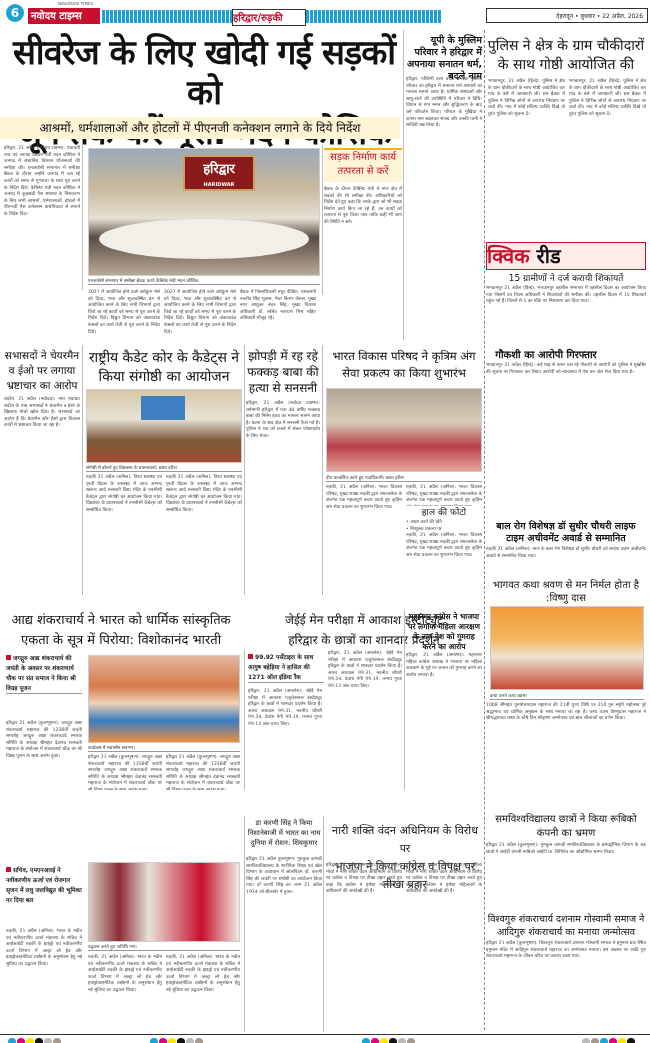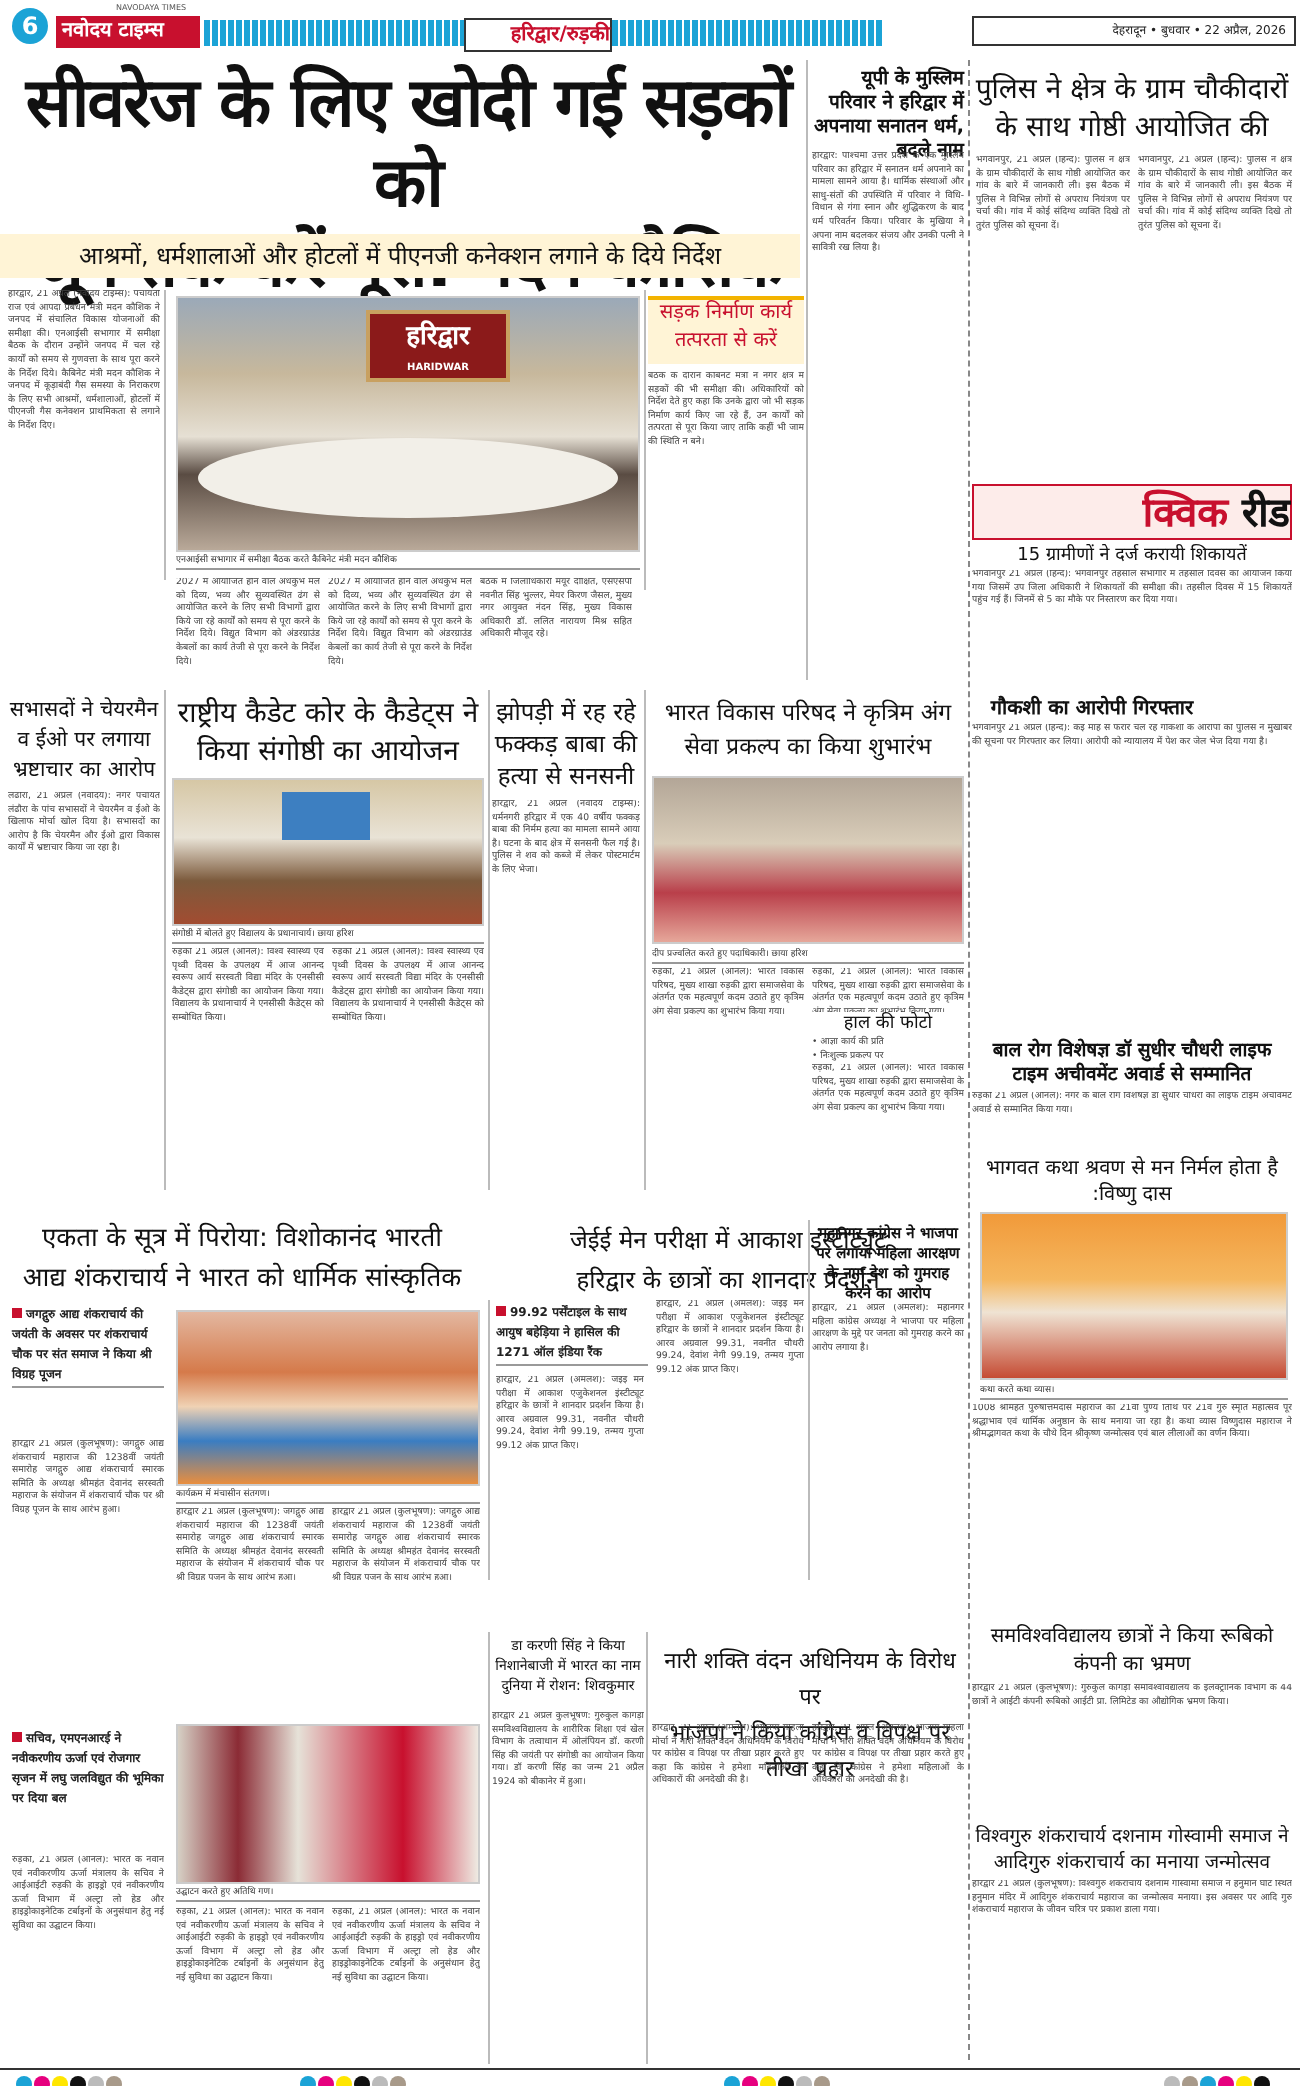--- a/index.html
+++ b/index.html
@@ -3,31 +3,31 @@
 <meta charset="utf-8">
 <style>
 *{box-sizing:border-box;margin:0;padding:0}
 body{width:650px;height:1043px;background:#fff;font-family:"DejaVu Sans",sans-serif;position:relative;overflow:hidden;color:#222}
 .abs{position:absolute}
 .masthead{left:0;top:0;width:650px;height:28px}
 .pgnum{left:6px;top:4px;width:18px;height:18px;border-radius:50%;background:#1ba3d6;color:#fff;font-size:12px;font-weight:bold;text-align:center;line-height:18px}
 .brand{left:28px;top:8px;width:72px;height:16px;background:#c8102e;color:#fff;font-size:10px;font-weight:bold;line-height:16px;padding-left:3px}
 .brand-sub{left:58px;top:1px;font-size:4px;color:#555}
 .bars{left:102px;top:10px;width:340px;height:13px;background:repeating-linear-gradient(90deg,#1ba3d6 0 3px,#fff 3px 4px)}
-.section-tag{left:232px;top:9px;width:74px;height:17px;background:#fff;border:1px solid #333;color:#c8102e;font-size:10px;font-weight:bold;text-align:right;line-height:15px}
+.section-tag{left:232px;top:9px;width:74px;height:17px;background:#fff;border:1px solid #333;color:#c8102e;font-size:10px;font-weight:bold;text-align:left;line-height:15px}
 .dateline{left:486px;top:8px;width:162px;height:15px;border:1px solid #333;font-size:6px;text-align:right;padding-right:4px;line-height:13px}
 .headline{font-weight:bold;color:#111;text-align:center}
 .body-text{font-size:4.6px;line-height:6.6px;color:#444;text-align:justify}
 .photo{border:1px solid #ccc}
 .caption{font-size:4.5px;color:#333;line-height:7px;border-bottom:1px solid #999}
 .vrule{background:#bbb;width:1px}
 .dotline{border-left:1px dashed #888;width:0}
 .reg{height:8px;width:8px;border-radius:50%;display:inline-block;margin-right:1px}
 .boxred{background:#c8102e;width:5px;height:5px;display:inline-block;margin-right:2px}
-.quick{border:1px solid #c8102e;background:#fdecea;text-align:right;font-weight:bold}
+.quick{border:1px solid #c8102e;background:#fdecea;text-align:left;font-weight:bold}
 </style>
 </head>
 <body>
 
 <div class="abs masthead">
   <div class="abs pgnum">6</div>
   <div class="abs brand-sub">NAVODAYA TIMES</div>
   <div class="abs brand">नवोदय टाइम्स</div>
   <div class="abs bars"></div>
   <div class="abs section-tag">हरिद्वार/रुड़की</div>
@@ -103,22 +103,22 @@
   <div class="body-text">• <span>निःशुल्क प्रकल्प पर</span></div>
   <div class="body-text" style="height:40px;overflow:hidden">रुड़की, 21 अप्रैल (अनिल): भारत विकास परिषद, मुख्य शाखा रुड़की द्वारा समाजसेवा के अंतर्गत एक महत्वपूर्ण कदम उठाते हुए कृत्रिम अंग सेवा प्रकल्प का शुभारंभ किया गया।</div>
 </div>
 
 <div class="abs headline" style="left:486px;top:578px;width:160px;font-size:10px;line-height:13px;font-weight:normal">भागवत कथा श्रवण से मन निर्मल होता है :विष्णु दास</div>
 <div class="abs photo" style="left:490px;top:606px;width:154px;height:84px;background:linear-gradient(180deg,#f19a3a 0%,#f5b75f 40%,#efe3d3 60%,#c54b33 100%)"></div>
 <div class="abs caption" style="left:490px;top:692px;width:154px">कथा करते कथा व्यास।</div>
 <div class="abs body-text" style="left:486px;top:702px;width:160px;height:100px;overflow:hidden">1008 श्रीमहंत पुरुषोत्तमदास महाराज की 21वीं पुण्य तिथि पर 21वें गुरु स्मृति महोत्सव पूरे श्रद्धाभाव एवं धार्मिक अनुष्ठान के साथ मनाया जा रहा है। कथा व्यास विष्णुदास महाराज ने श्रीमद्भागवत कथा के चौथे दिन श्रीकृष्ण जन्मोत्सव एवं बाल लीलाओं का वर्णन किया।</div>
 
 <div class="abs headline" style="left:4px;top:610px;width:234px;font-size:13px;line-height:20px;font-weight:normal">
+  <div>आद्य शंकराचार्य ने भारत को धार्मिक सांस्कृतिक</div>
   <div>एकता के सूत्र में पिरोया: विशोकानंद भारती</div>
-  <div>आद्य शंकराचार्य ने भारत को धार्मिक सांस्कृतिक</div>
 </div>
 <div class="abs" style="left:6px;top:653px;width:76px;font-size:6px;line-height:10px;font-weight:bold;border-bottom:1px solid #999">
   <span class="boxred"></span><span>जगद्गुरु आद्य शंकराचार्य की जयंती के अवसर पर शंकराचार्य चौक पर संत समाज ने किया श्री विग्रह पूजन</span>
 </div>
 <div class="abs body-text" style="left:6px;top:720px;width:76px;height:72px;overflow:hidden">हरिद्वार 21 अप्रैल (कुलभूषण): जगद्गुरु आद्य शंकराचार्य महाराज की 1238वीं जयंती समारोह जगद्गुरु आद्य शंकराचार्य स्मारक समिति के अध्यक्ष श्रीमहंत देवानंद सरस्वती महाराज के संयोजन में शंकराचार्य चौक पर श्री विग्रह पूजन के साथ आरंभ हुआ।</div>
 <div class="abs photo" style="left:88px;top:655px;width:152px;height:88px;background:linear-gradient(180deg,#e3b7a0 0%,#d57a4a 35%,#f0d2b4 55%,#3a7dc2 75%,#e98e3e 100%)"></div>
 <div class="abs caption" style="left:88px;top:744px;width:152px">कार्यक्रम में मंचासीन संतगण।</div>
 <div class="abs body-text" style="left:88px;top:754px;width:74px;height:36px;overflow:hidden">हरिद्वार 21 अप्रैल (कुलभूषण): जगद्गुरु आद्य शंकराचार्य महाराज की 1238वीं जयंती समारोह जगद्गुरु आद्य शंकराचार्य स्मारक समिति के अध्यक्ष श्रीमहंत देवानंद सरस्वती महाराज के संयोजन में शंकराचार्य चौक पर श्री विग्रह पूजन के साथ आरंभ हुआ।</div>
 <div class="abs body-text" style="left:166px;top:754px;width:74px;height:36px;overflow:hidden">हरिद्वार 21 अप्रैल (कुलभूषण): जगद्गुरु आद्य शंकराचार्य महाराज की 1238वीं जयंती समारोह जगद्गुरु आद्य शंकराचार्य स्मारक समिति के अध्यक्ष श्रीमहंत देवानंद सरस्वती महाराज के संयोजन में शंकराचार्य चौक पर श्री विग्रह पूजन के साथ आरंभ हुआ।</div>
 

